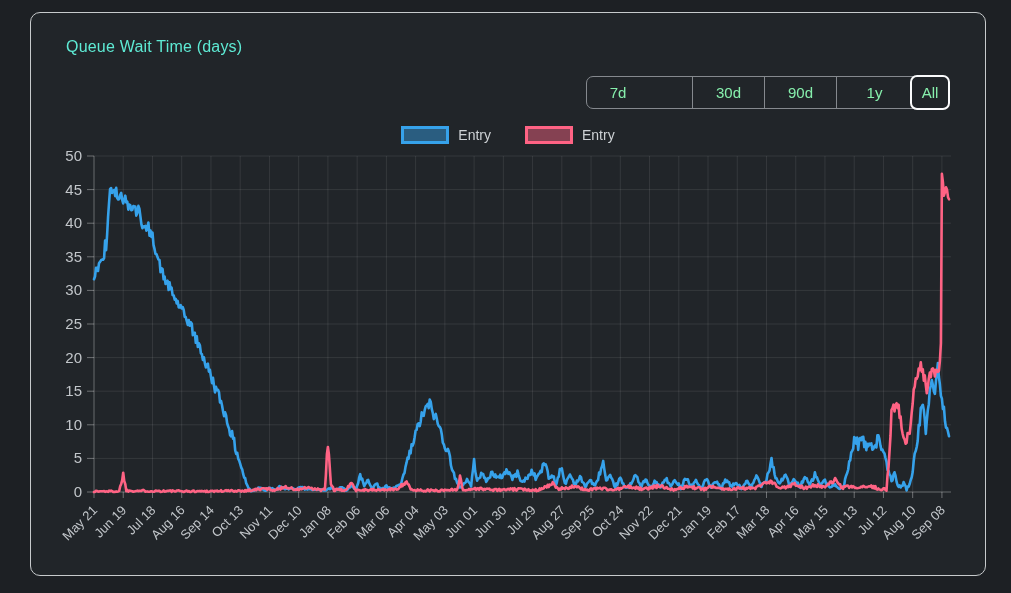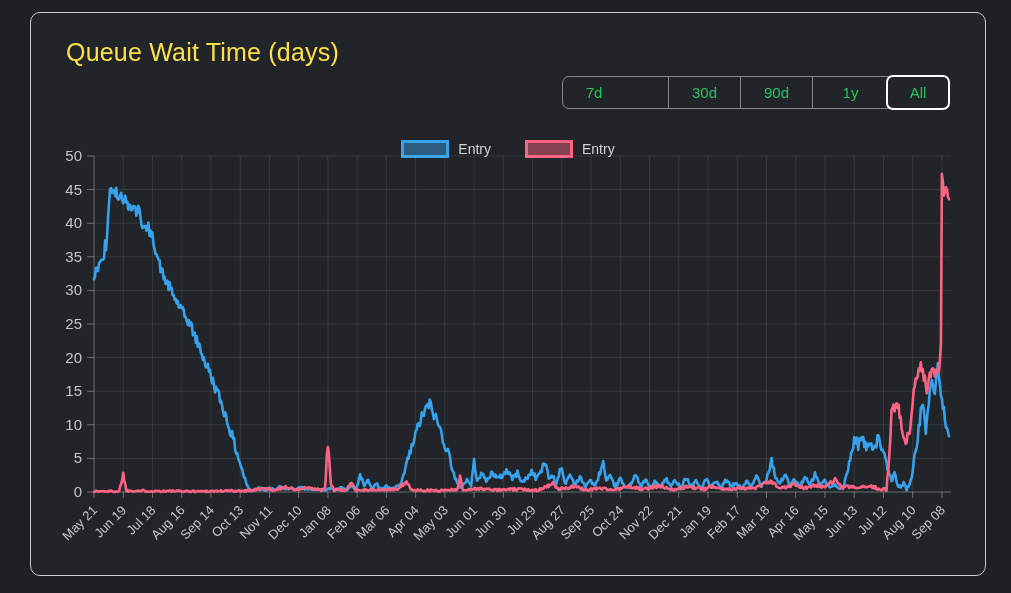--- a/index.html
+++ b/index.html
@@ -13,61 +13,61 @@
   .card{
     position:absolute;left:30px;top:12px;
     width:956px;height:564px;
     background:#212529;
     border:1px solid #c7cacc;
     border-radius:10px;
     box-sizing:border-box;
   }
   .card-title{
     position:absolute;left:35px;top:25px;
-    font-size:25px;color:#fde047;letter-spacing:.2px;
+    font-size:16px;color:#5eead4;letter-spacing:.2px;
   }
   .range-group{
     position:absolute;right:36px;top:63px;
     display:flex;align-items:stretch;
     border:1px solid #85898e;border-radius:7px;
     height:33px;box-sizing:border-box;
   }
   .range-btn{
-    background:transparent;border:none;color:#22c55e;
+    background:transparent;border:none;color:#86efac;
     font-family:"Liberation Sans", sans-serif;
     font-size:15px;cursor:pointer;
     padding:0;line-height:31px;text-align:center;
   }
   .range-btn + .range-btn{border-left:1px solid #85898e;}
   .range-btn.active{
     border:2px solid #fafbfc;border-radius:7px;
     margin:-2px;z-index:2;line-height:31px;position:relative;
     background:#212529;
   }
   .legend{
     position:absolute;left:0;top:113px;width:100%;
     display:flex;justify-content:center;align-items:center;gap:34px;
   }
-  .legend-item{display:flex;align-items:center;gap:9px;cursor:pointer;margin-top:14px;}
+  .legend-item{display:flex;align-items:center;gap:9px;cursor:pointer;}
   .legend-swatch{width:42px;height:12px;border-style:solid;border-width:3px;}
   .legend-label{font-size:14px;color:#ced2d5;}
   svg.chart{position:absolute;left:0;top:130px;}
   text{font-family:"Liberation Sans", sans-serif;}
 </style>
 </head>
 <body>
 
 <div class="card">
   <div class="card-title">Queue Wait Time (days)</div>
   <div class="range-group">
       <button class="range-btn" style="width: 62px;">7d</button>
       <button class="range-btn" style="width: 72px; margin-left: 43px;">30d</button>
       <button class="range-btn" style="width: 72px;">90d</button>
       <button class="range-btn" style="width: 76px;">1y</button>
-      <button class="range-btn active" style="width: 64px;">All</button>
+      <button class="range-btn active" style="width: 40px;">All</button>
     </div>
   <div class="legend">
       <div class="legend-item">
         <span class="legend-swatch" style="border-color: rgb(54, 162, 235); background: rgba(54, 162, 235, 0.45);"></span>
         <span class="legend-label">Entry</span>
       </div>
       <div class="legend-item">
         <span class="legend-swatch" style="border-color: rgb(255, 99, 132); background: rgba(255, 99, 132, 0.45);"></span>
         <span class="legend-label">Entry</span>
       </div>

